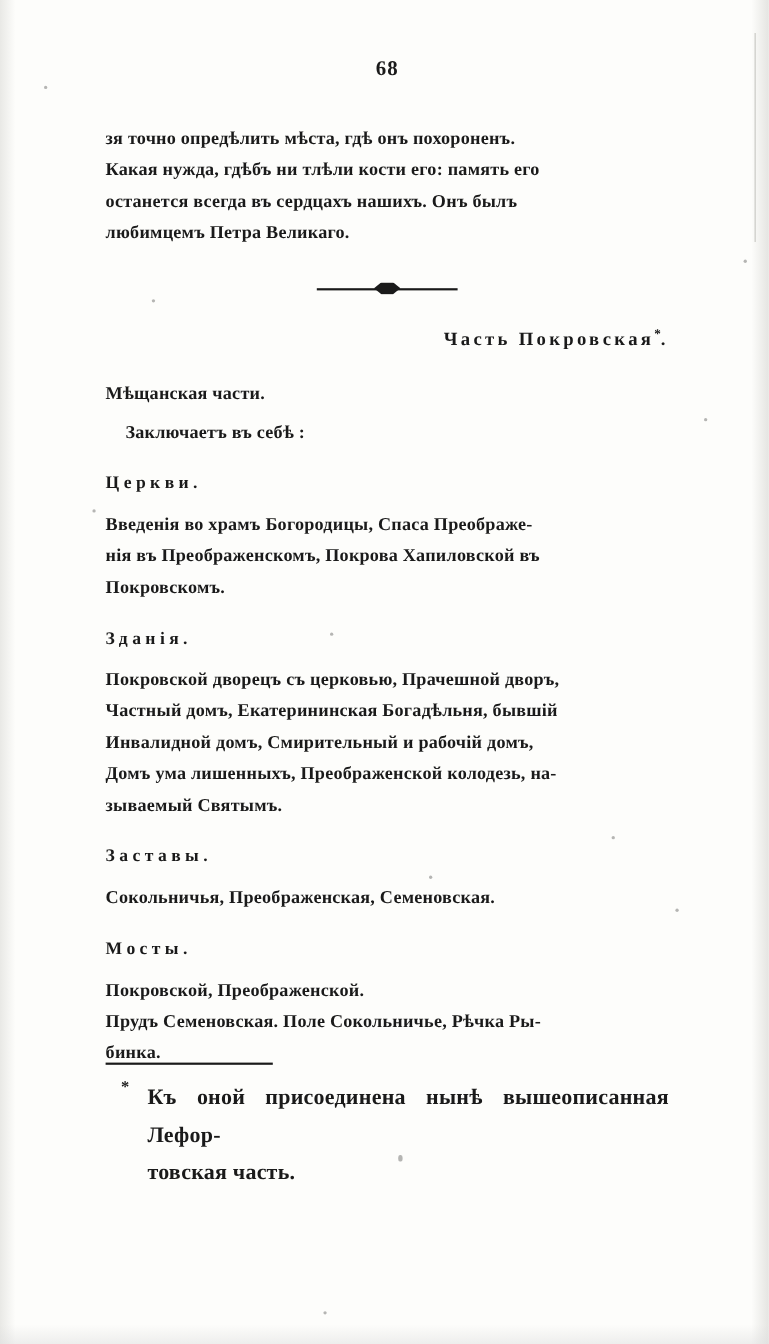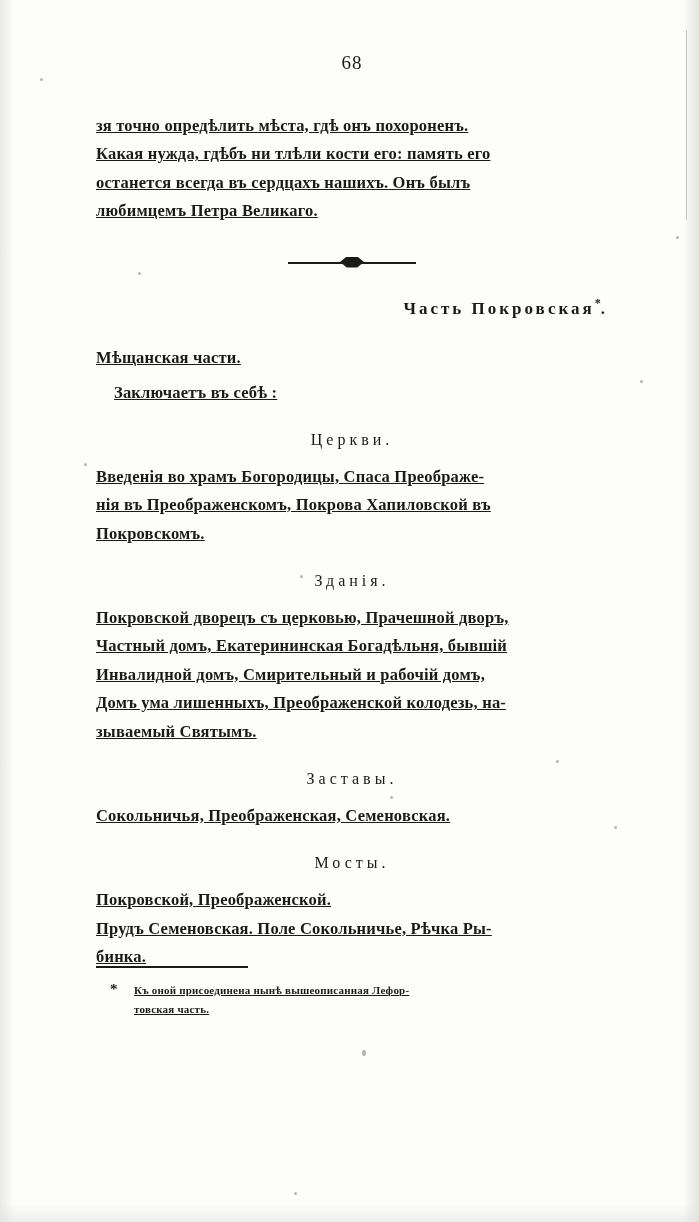--- a/index.html
+++ b/index.html
@@ -51,32 +51,31 @@
   .content {
     position: absolute;
     left: 96px;
     top: 52px;
     width: 512px;
   }
 
   .page-number {
     text-align: center;
     font-size: 19px;
-    font-weight: normal;
+    font-weight: bold;
     letter-spacing: 1px;
     margin: 0 0 38px 0;
   }
 
   p {
     margin: 0;
     font-size: 16.5px;
     line-height: 1.72;
     font-weight: bold;
     letter-spacing: .2px;
-    text-decoration: underline;
   }
 
   .body-justified {
     text-align: justify;
     text-align-last: left;
   }
 
   .para-open {
     text-indent: 18px;
   }
@@ -108,44 +107,43 @@
     letter-spacing: 3px;
   }
   h2.section-title .sup {
     font-size: 12px;
     vertical-align: super;
     letter-spacing: 0;
   }
 
   h3.sub-title {
     margin: 24px 0 14px 0;
-    text-align: center;
     font-size: 16px;
-    font-weight: normal;
+    font-weight: bold;
     letter-spacing: 4px;
   }
 
   .block {
     margin-bottom: 6px;
   }
 
   .footnote {
     position: absolute;
     left: 96px;
     top: 966px;
     width: 512px;
   }
   .footnote .fn-rule {
     width: 152px;
     height: 2px;
     background: #1a1a1a;
     margin-bottom: 13px;
   }
   .footnote p {
-    font-size: 11px;
+    font-size: 20px;
     line-height: 1.7;
     font-weight: bold;
     text-align: justify;
   }
   .footnote .star {
     position: absolute;
     left: 14px;
     top: 15px;
     font-size: 15px;
     font-weight: bold;

